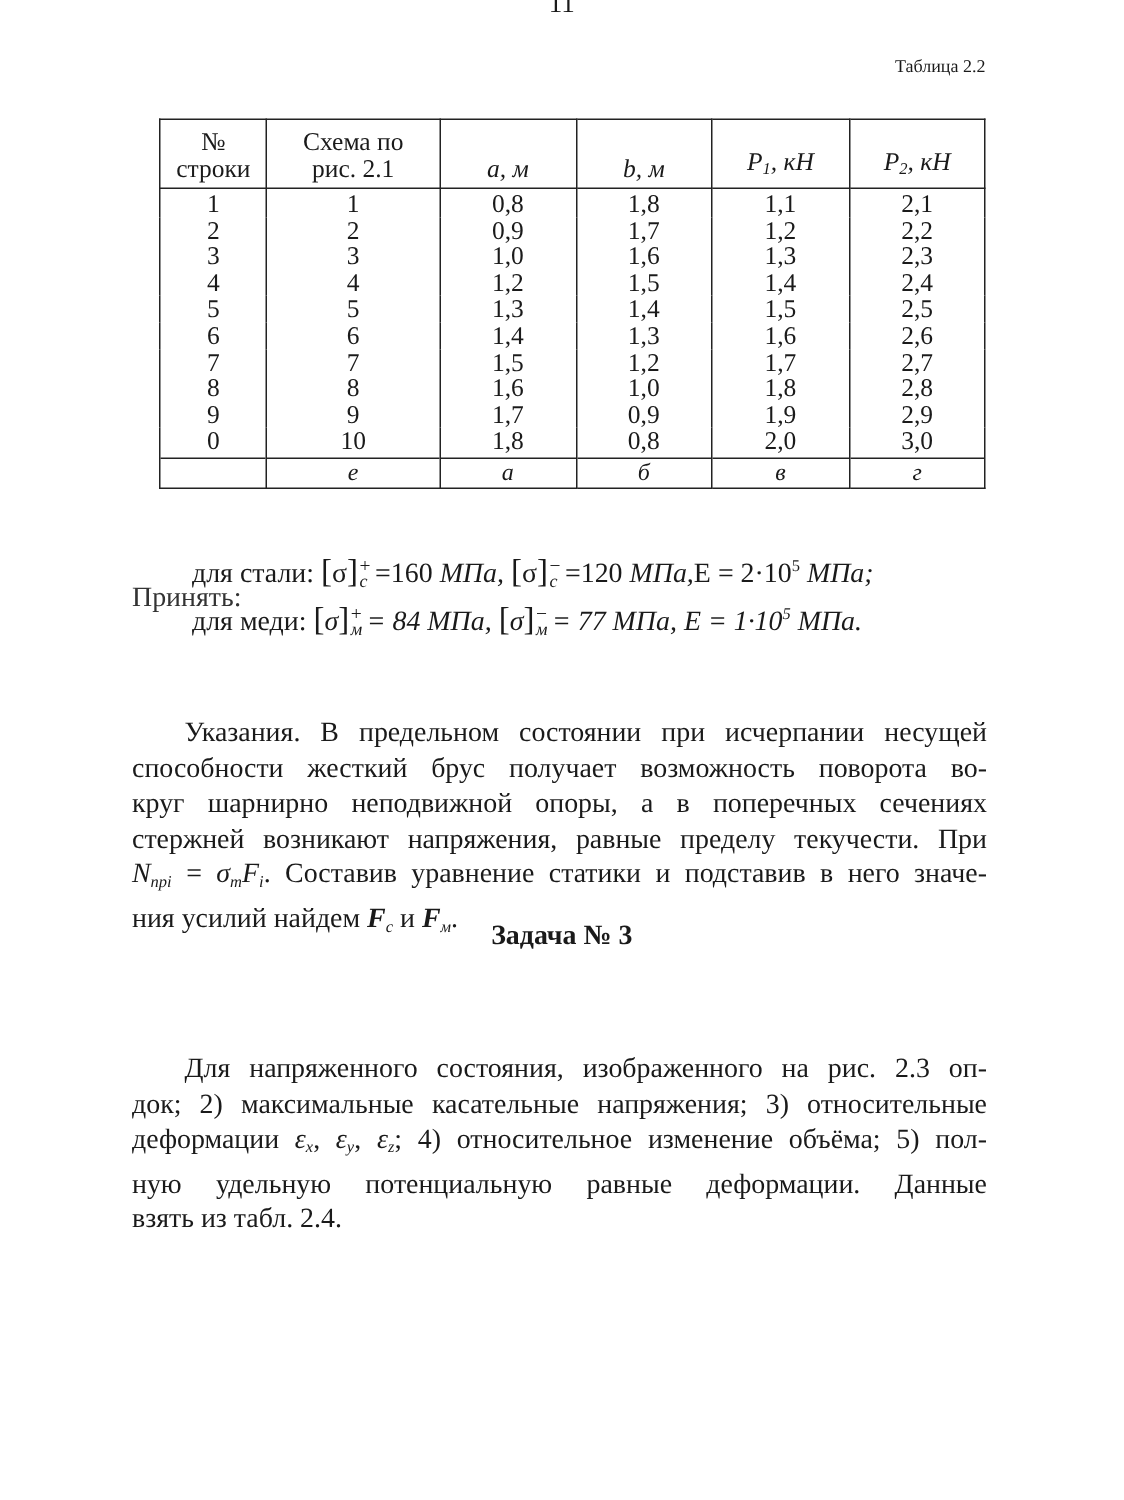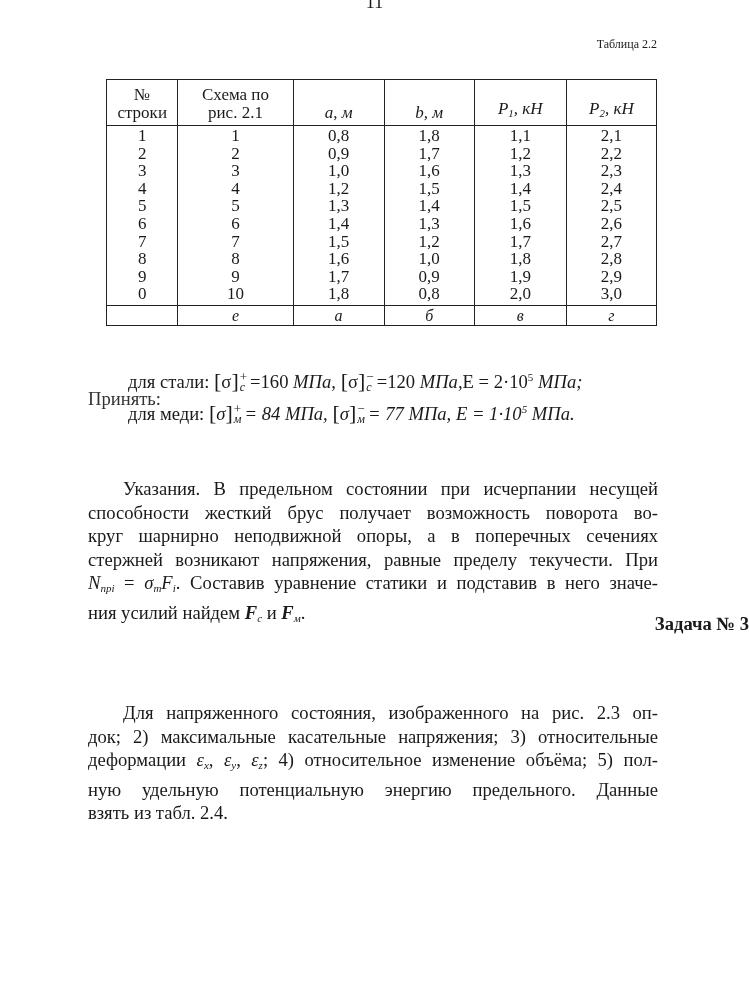--- a/index.html
+++ b/index.html
@@ -27,21 +27,21 @@
   .formula .it { font-style: italic; }
   .formula .br { font-size: 22px; }
   .supsub { display: inline-block; vertical-align: middle; line-height: 10px; font-size: 13px; text-align: left; margin-left: 1px; margin-right: 3px; position: relative; top: -2px; }
   .supsub span { display: block; }
   .supsub .lo { font-style: italic; font-size: 12px; }
   .f1 { top: 368px; }
   .f2 { top: 400px; }
   .para { top: 431px; text-align: justify; }
   .para .j { text-align: justify; text-align-last: justify; }
   .it { font-style: italic; }
-  .heading { position: absolute; top: 613px; left: 0; width: 749px; text-align: right; font-weight: bold; font-size: 18.6px; }
+  .heading { position: absolute; top: 613px; left: 0; width: 749px; text-align: center; font-weight: bold; font-size: 18.6px; }
   .task { top: 655px; }
 </style>
 </head>
 <body>
 
 <div class="page-num">11</div>
 
 <div class="table-caption">Таблица 2.2</div>
 
 <table class="data">
@@ -183,15 +183,15 @@
   <div class="j"><span class="it">N</span><span class="sub it">прi</span><span> = </span><span class="it">σ</span><span class="sub it">т</span><span class="it">F</span><span class="sub it">i</span><span>.</span><span> Составив уравнение статики и подставив в него значе-</span></div>
   <div><span>ния усилий найдем </span><span class="it" style="font-weight:bold">F</span><span class="sub it">с</span><span> и </span><span class="it" style="font-weight:bold">F</span><span class="sub it">м</span><span>.</span></div>
 </div>
 
 <div class="heading">Задача № 3</div>
 
 <div class="text para task">
   <div class="j" style="text-indent:35px">Для напряженного состояния, изображенного на рис. 2.3 оп-</div>
   <div class="j">док; 2) максимальные касательные напряжения; 3) относительные</div>
   <div class="j"><span>деформации </span><span class="it">ε</span><span class="sub it">x</span>, <span class="it">ε</span><span class="sub it">y</span>, <span class="it">ε</span><span class="sub it">z</span><span>; 4) относительное изменение объёма; 5) пол-</span></div>
-  <div class="j">ную удельную потенциальную энергию предельного. Данные</div>
+  <div class="j">ную удельную потенциальную равные деформации. Данные</div>
   <div>взять из табл. 2.4.</div>
 </div>
 
 </body></html>

